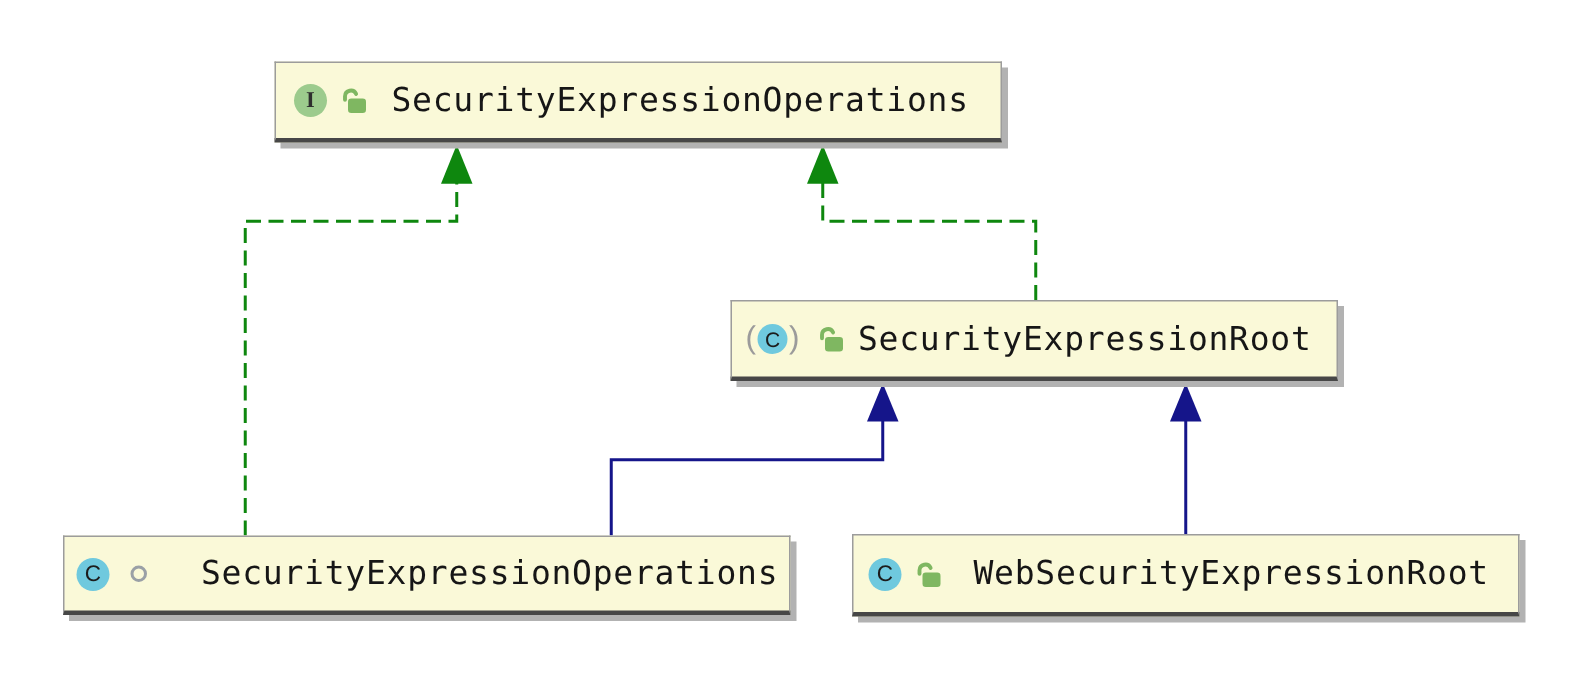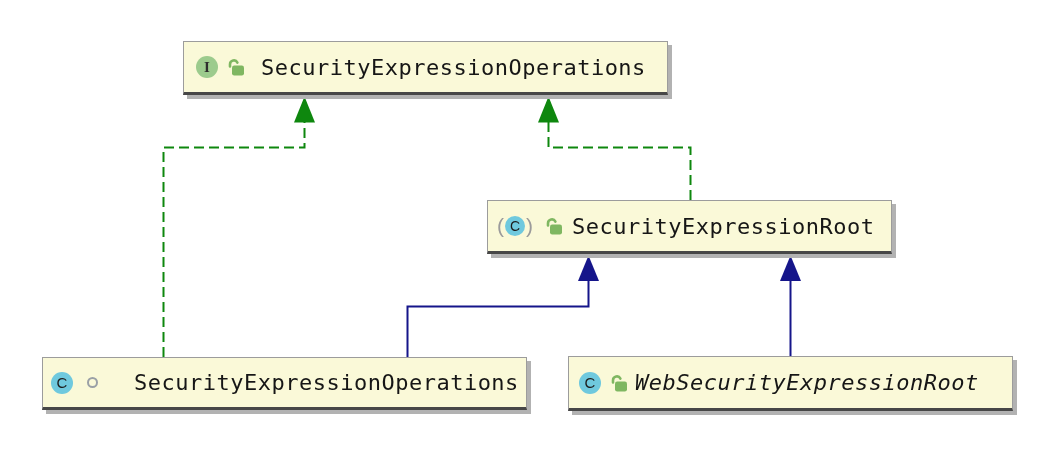--- a/index.html
+++ b/index.html
@@ -153,16 +153,16 @@
   <div class="node" style="left:568px; top:356px; width:445px; height:55px; padding-left:10px;">
     <span class="badge-circle badge-class">
       <span>C</span>
     </span>
     <span class="lock-icon" style="margin-left:8px;">
       <svg width="20" height="20" viewBox="0 0 20 20" xmlns="http://www.w3.org/2000/svg">
         <path d="M4 9.5 V7.2 A3.9 3.9 0 0 1 11.4 5.6" fill="none" style="stroke:var(--icon-lock,#7FB761)" stroke-width="2.6" stroke-linecap="round"></path>
         <rect x="6" y="8.6" width="12" height="9.8" rx="2.2" style="fill:var(--icon-lock,#7FB761)"></rect>
       </svg>
     </span>
-    <span class="node-label" style="margin-left:6px;font-style:italic;">WebSecurityExpressionRoot</span>
+    <span class="node-label" style="margin-left:20px;">WebSecurityExpressionRoot</span>
   </div>
 
 </div>
 
 </body></html>

